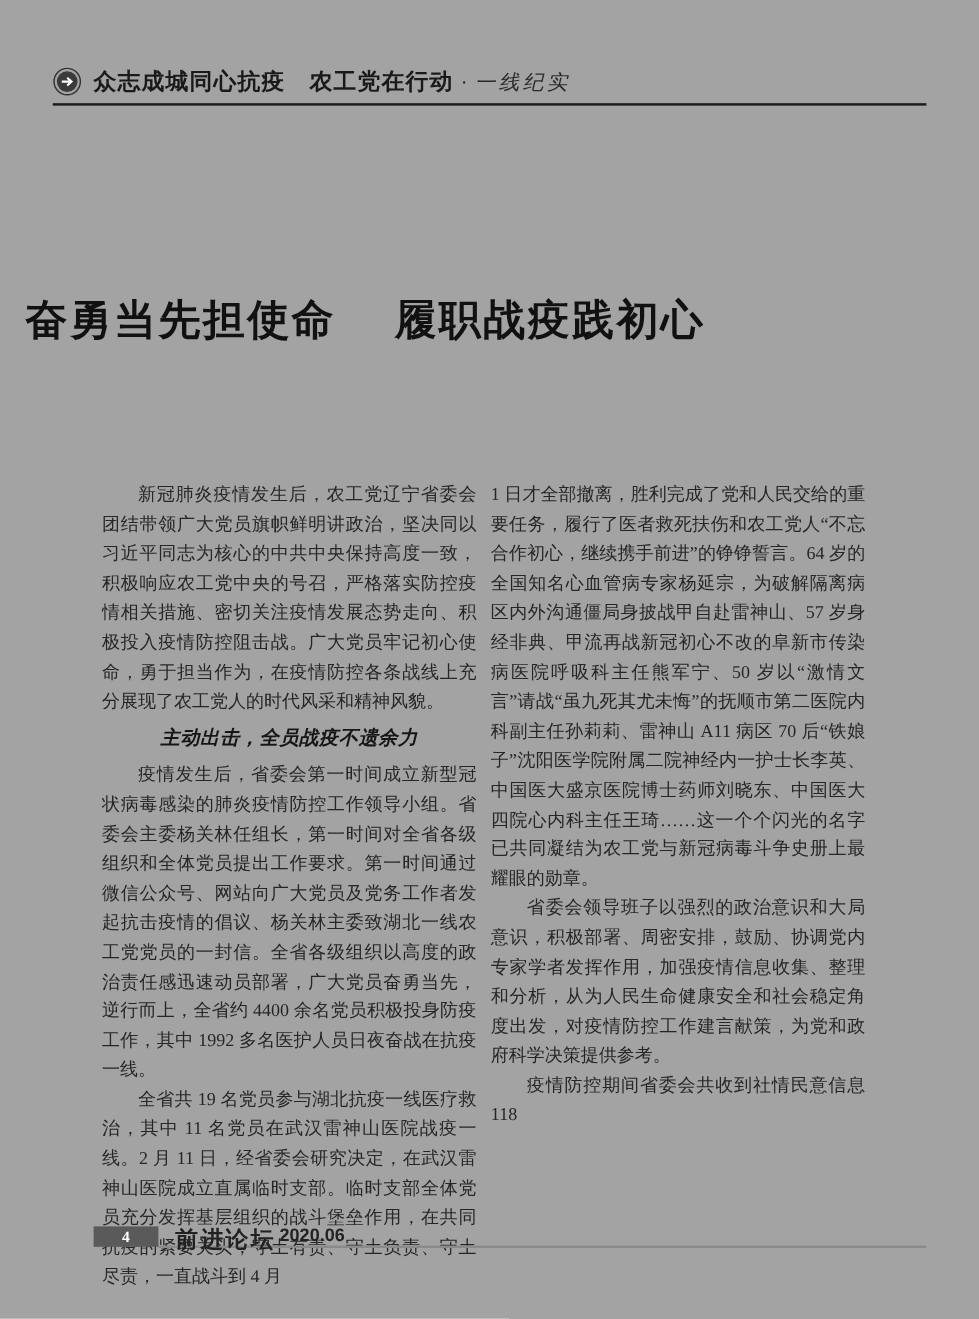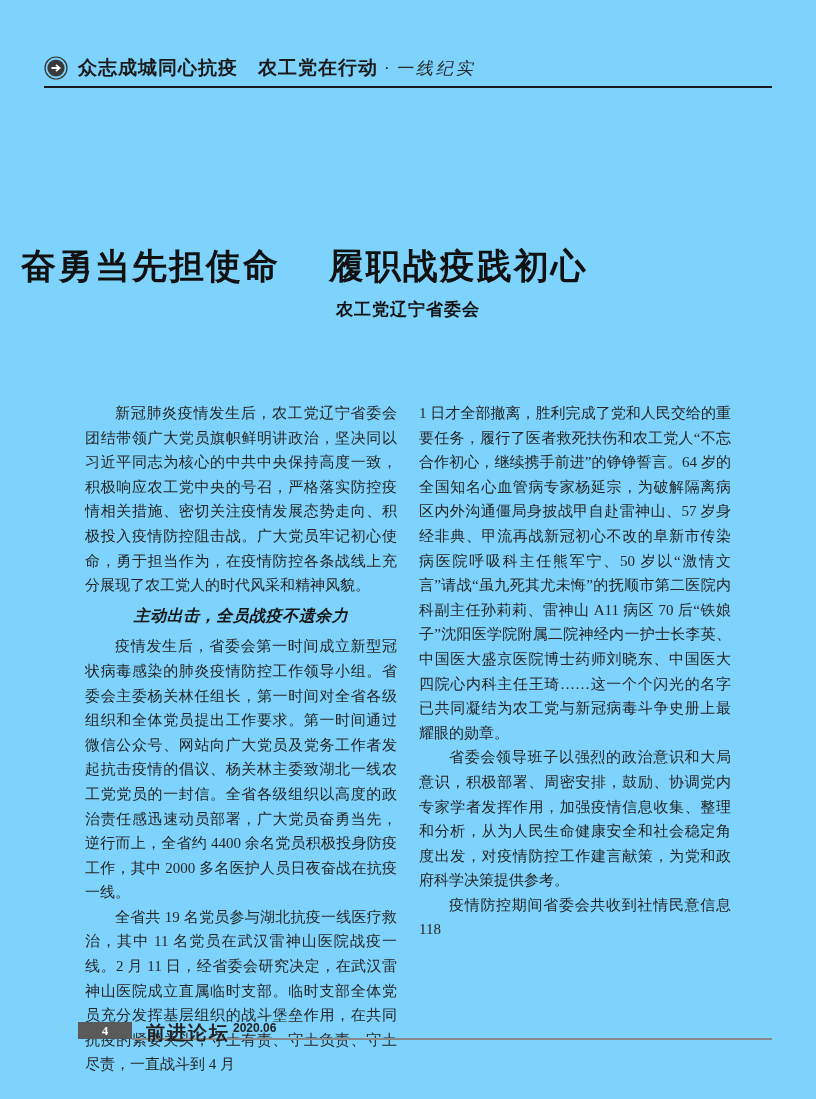--- a/index.html
+++ b/index.html
@@ -1,17 +1,17 @@
 <!DOCTYPE html>
 <html><head>
 <meta charset="utf-8">
 <style>
   html,body{margin:0;padding:0;background:#e8e8e8;}
   .page{
-    position:relative;width:816px;height:1099px;background:#7dd3fc;
+    position:relative;width:816px;height:1099px;background:#a3a3a3;
     margin:0 auto;overflow:hidden;
     font-family:"Liberation Serif",serif;color:#222;
   }
   
   .header{
     position:absolute;left:44px;top:50px;width:728px;height:36px;
     border-bottom:2px solid #1a1a1a;
     display:flex;align-items:center;
     font-family:"Liberation Sans",sans-serif;
   }
@@ -29,21 +29,21 @@
     font-size:35px;color:#111;letter-spacing:2px;padding-left:21px;
   }
   .author{
     position:absolute;left:0;top:298px;width:816px;text-align:center;
     font-family:"Liberation Sans",sans-serif;font-weight:bold;
     font-size:17px;color:#111;letter-spacing:1px;
   }
   
   .body-cols{
     position:absolute;left:85px;top:401px;width:646px;
-    display:flex;gap:22px;
+    display:flex;gap:12px;
   }
   .col{width:312px;font-size:15px;line-height:24.6px;text-align:justify;color:#262626;}
   .col p{margin:0;text-indent:2em;}
   .col p.no-indent{text-indent:0;}
   .col h3{
     margin:6px 0 6px 0;text-align:center;text-indent:0;
     font-size:16px;font-weight:bold;color:#161616;letter-spacing:0.5px;
     font-family:"Liberation Serif",serif;
     font-style:italic;
   }
@@ -57,21 +57,21 @@
   .footer .pagenum{
     position:absolute;left:0;top:0;width:54px;height:17px;background:#5a5a5b;
     color:#ffffff;font-size:13px;font-weight:bold;text-align:center;line-height:17px;
     font-family:"Liberation Serif",serif;
   }
   .footer .journal{
     position:absolute;left:68px;top:-2px;font-size:19px;font-weight:bold;color:#222;
     font-family:"Liberation Serif",serif;letter-spacing:2px;
   }
   .footer .issue{
-    position:absolute;left:155px;top:-1px;font-size:12px;font-weight:bold;color:#222;
+    position:absolute;left:155px;top:-1px;font-size:15px;font-weight:bold;color:#222;
     font-family:"Liberation Sans",sans-serif;
   }
 </style>
 </head>
 <body>
 
 <div class="page">
 
   <div class="header">
     <span class="icon">
@@ -80,27 +80,26 @@
         <circle cx="12" cy="12" r="8.6" fill="#3a3a3a"></circle>
         <path d="M7.5 12 H15 M12 8.8 L15.6 12 L12 15.2" fill="none" stroke="#ffffff" stroke-width="1.8"></path>
       </svg>
     </span>
     <span class="band-bold">众志成城同心抗疫　农工党在行动</span>
     <span class="band-sep">·</span>
     <span class="band-script">一线纪实</span>
   </div>
 
   <div class="title">奋勇当先担使命　 履职战疫践初心</div>
-  <div class="author">农工党辽宁省委会</div>
 
   <div class="body-cols">
     <div class="col">
       <p>新冠肺炎疫情发生后，农工党辽宁省委会团结带领广大党员旗帜鲜明讲政治，坚决同以习近平同志为核心的中共中央保持高度一致，积极响应农工党中央的号召，严格落实防控疫情相关措施、密切关注疫情发展态势走向、积极投入疫情防控阻击战。广大党员牢记初心使命，勇于担当作为，在疫情防控各条战线上充分展现了农工党人的时代风采和精神风貌。</p>
       <h3>主动出击，全员战疫不遗余力</h3>
-      <p>疫情发生后，省委会第一时间成立新型冠状病毒感染的肺炎疫情防控工作领导小组。省委会主委杨关林任组长，第一时间对全省各级组织和全体党员提出工作要求。第一时间通过微信公众号、网站向广大党员及党务工作者发起抗击疫情的倡议、杨关林主委致湖北一线农工党党员的一封信。全省各级组织以高度的政治责任感迅速动员部署，广大党员奋勇当先，逆行而上，全省约 4400 余名党员积极投身防疫工作，其中 2000 多名医护人员日夜奋战在抗疫一线。</p>
+      <p>疫情发生后，省委会第一时间成立新型冠状病毒感染的肺炎疫情防控工作领导小组。省委会主委杨关林任组长，第一时间对全省各级组织和全体党员提出工作要求。第一时间通过微信公众号、网站向广大党员及党务工作者发起抗击疫情的倡议、杨关林主委致湖北一线农工党党员的一封信。全省各级组织以高度的政治责任感迅速动员部署，广大党员奋勇当先，逆行而上，全省约 4400 余名党员积极投身防疫工作，其中 1992 多名医护人员日夜奋战在抗疫一线。</p>
       <p>全省共 19 名党员参与湖北抗疫一线医疗救治，其中 11 名党员在武汉雷神山医院战疫一线。2 月 11 日，经省委会研究决定，在武汉雷神山医院成立直属临时支部。临时支部全体党员充分发挥基层组织的战斗堡垒作用，在共同抗疫的紧要关头，守土有责、守土负责、守土尽责，一直战斗到 4 月</p>
     </div>
     <div class="col">
       <p class="no-indent">1 日才全部撤离，胜利完成了党和人民交给的重要任务，履行了医者救死扶伤和农工党人“不忘合作初心，继续携手前进”的铮铮誓言。64 岁的全国知名心血管病专家杨延宗，为破解隔离病区内外沟通僵局身披战甲自赴雷神山、57 岁身经非典、甲流再战新冠初心不改的阜新市传染病医院呼吸科主任熊军宁、50 岁以“激情文言”请战“虽九死其尤未悔”的抚顺市第二医院内科副主任孙莉莉、雷神山 A11 病区 70 后“铁娘子”沈阳医学院附属二院神经内一护士长李英、中国医大盛京医院博士药师刘晓东、中国医大四院心内科主任王琦……这一个个闪光的名字已共同凝结为农工党与新冠病毒斗争史册上最耀眼的勋章。</p>
       <p>省委会领导班子以强烈的政治意识和大局意识，积极部署、周密安排，鼓励、协调党内专家学者发挥作用，加强疫情信息收集、整理和分析，从为人民生命健康安全和社会稳定角度出发，对疫情防控工作建言献策，为党和政府科学决策提供参考。</p>
       <p>疫情防控期间省委会共收到社情民意信息 118</p>
     </div>
   </div>
 
   <div class="footer">

